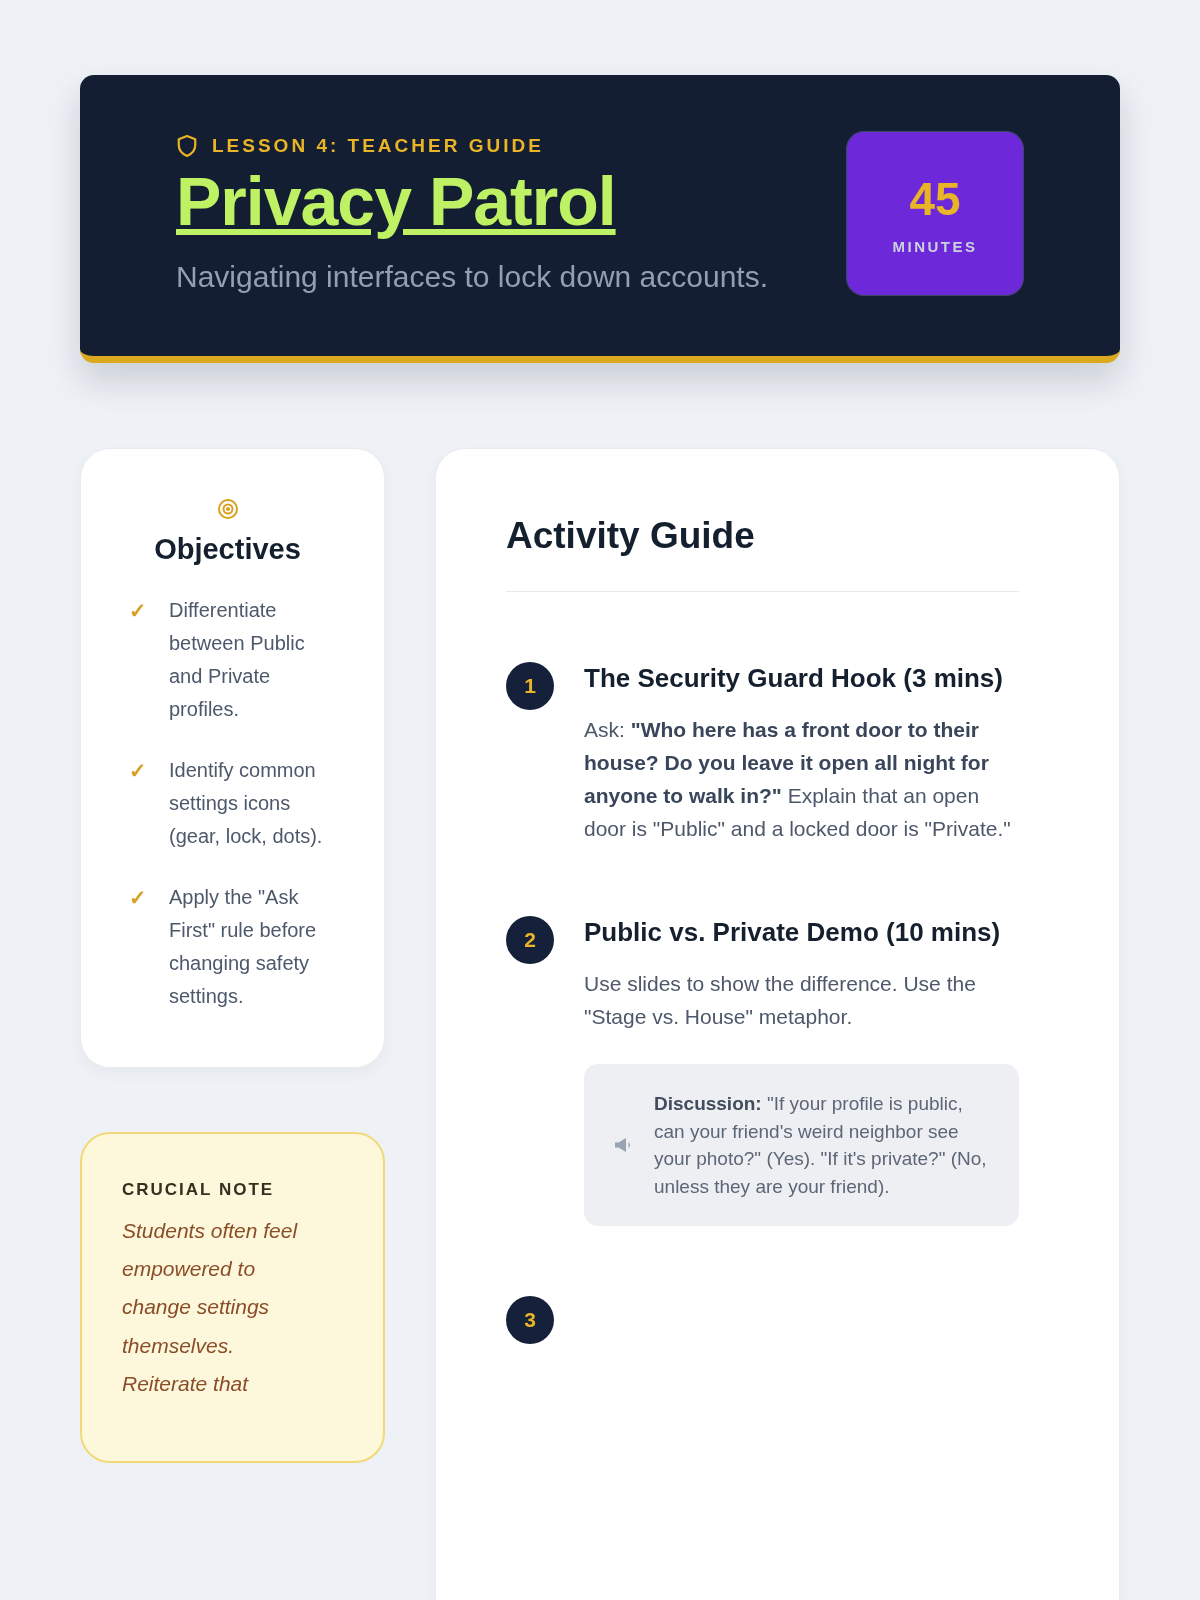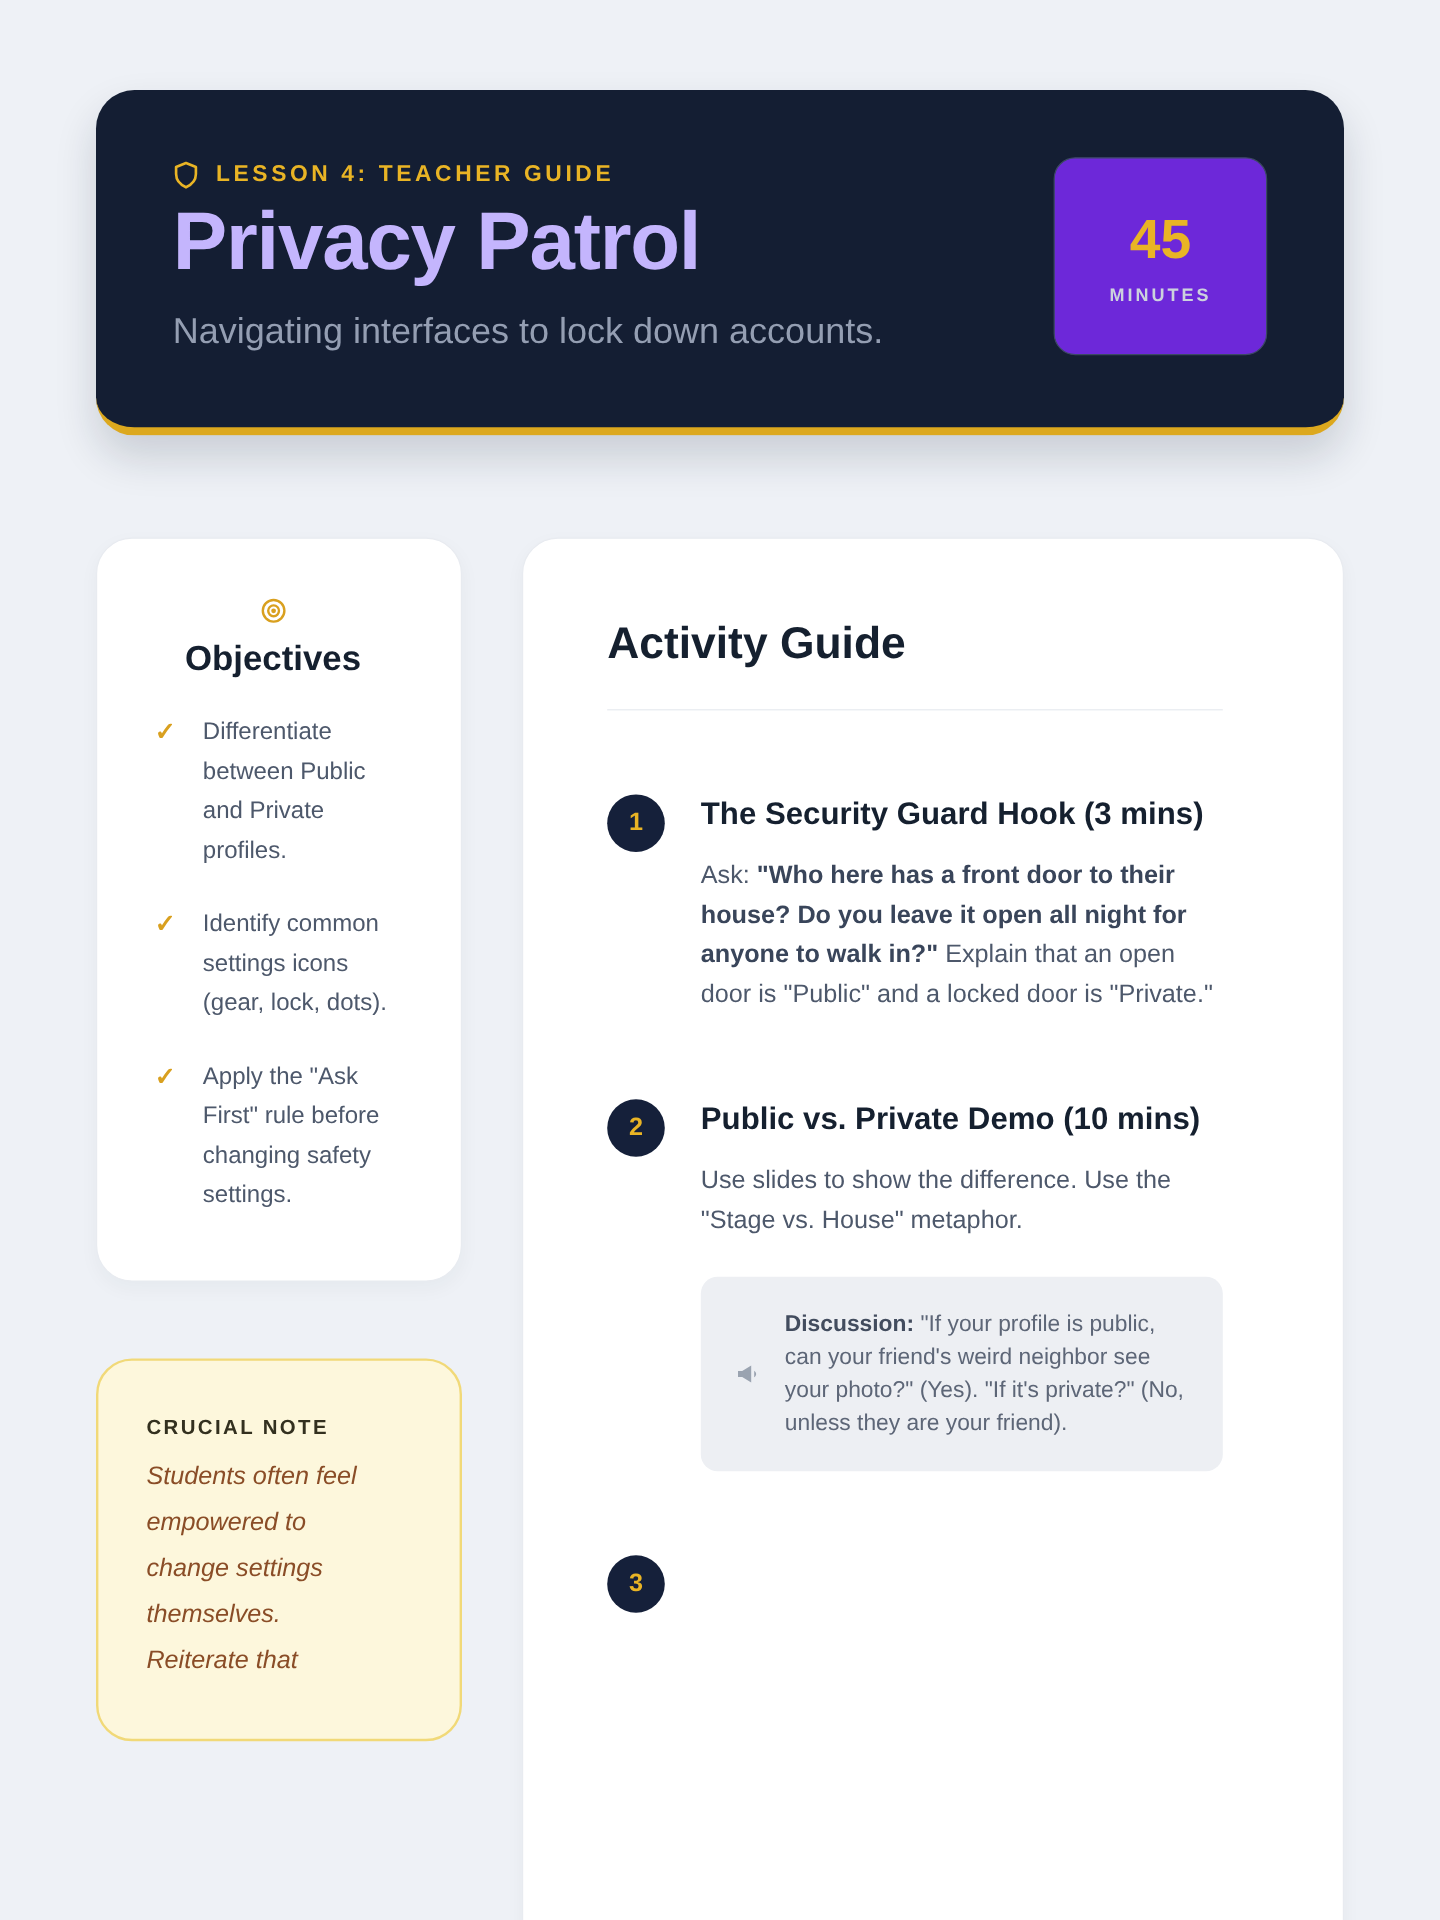--- a/index.html
+++ b/index.html
@@ -9,36 +9,36 @@
     overflow: hidden;
     background: #eef1f6;
     font-family: "Liberation Sans", sans-serif;
     color: #15202f;
   }
   .page { padding: 75px 80px 0; }
 
   
   .header-card {
     background: #141e33;
-    border-radius: 32px;
+    border-radius: 14px;
     border-bottom: 7px solid #dca81e;
-    padding: 56px 64px 60px;
+    padding: 56px 96px 60px;
     display: flex;
     justify-content: space-between;
     align-items: center;
     box-shadow: 0 18px 35px rgba(20, 30, 51, 0.16);
   }
   .eyebrow {
     display: flex; align-items: center; gap: 14px;
     color: #e9b425; font-weight: bold; letter-spacing: 3px; font-size: 19px;
   }
   .shield-icon svg { display: block; }
   .hero-title {
-    color: #c4b5fd; font-size: 68px; font-weight: bold;
-    letter-spacing: -1px; margin: 4px 0 20px;
+    color: #bef264; font-size: 68px; font-weight: bold;
+    letter-spacing: -1px; margin: 4px 0 20px; text-decoration: underline;
   }
   .hero-subtitle { color: #949eb2; font-size: 30px; }
   .duration-box {
     background: #6d28d9; border: 1px solid #3c4964; border-radius: 18px;
     padding: 40px 38px; text-align: center; min-width: 178px;
   }
   .duration-value { color: #e9b425; font-size: 46px; font-weight: bold; }
   .duration-unit {
     color: #ccd2dd; font-size: 15px; font-weight: bold;
     letter-spacing: 2.5px; margin-top: 12px;
@@ -66,21 +66,21 @@
     font-size: 20px; line-height: 1.65; color: #4d586b;
   }
   .objective-item .check {
     color: #d9a01f; font-weight: bold; font-size: 21px; flex: 0 0 24px;
   }
 
   
   .note-card {
     margin-top: 64px;
     background: #fdf7dc; border: 2px solid #f1d978; border-radius: 30px;
-    padding: 46px 60px 46px 40px;
+    padding: 46px 60px 58px 40px;
   }
   .note-title {
     font-size: 17px; font-weight: bold; letter-spacing: 2px; color: #33301f;
   }
   .note-body {
     margin-top: 12px; font-style: italic;
     font-size: 21px; line-height: 1.82; color: #8a4d27;
   }
 
   

